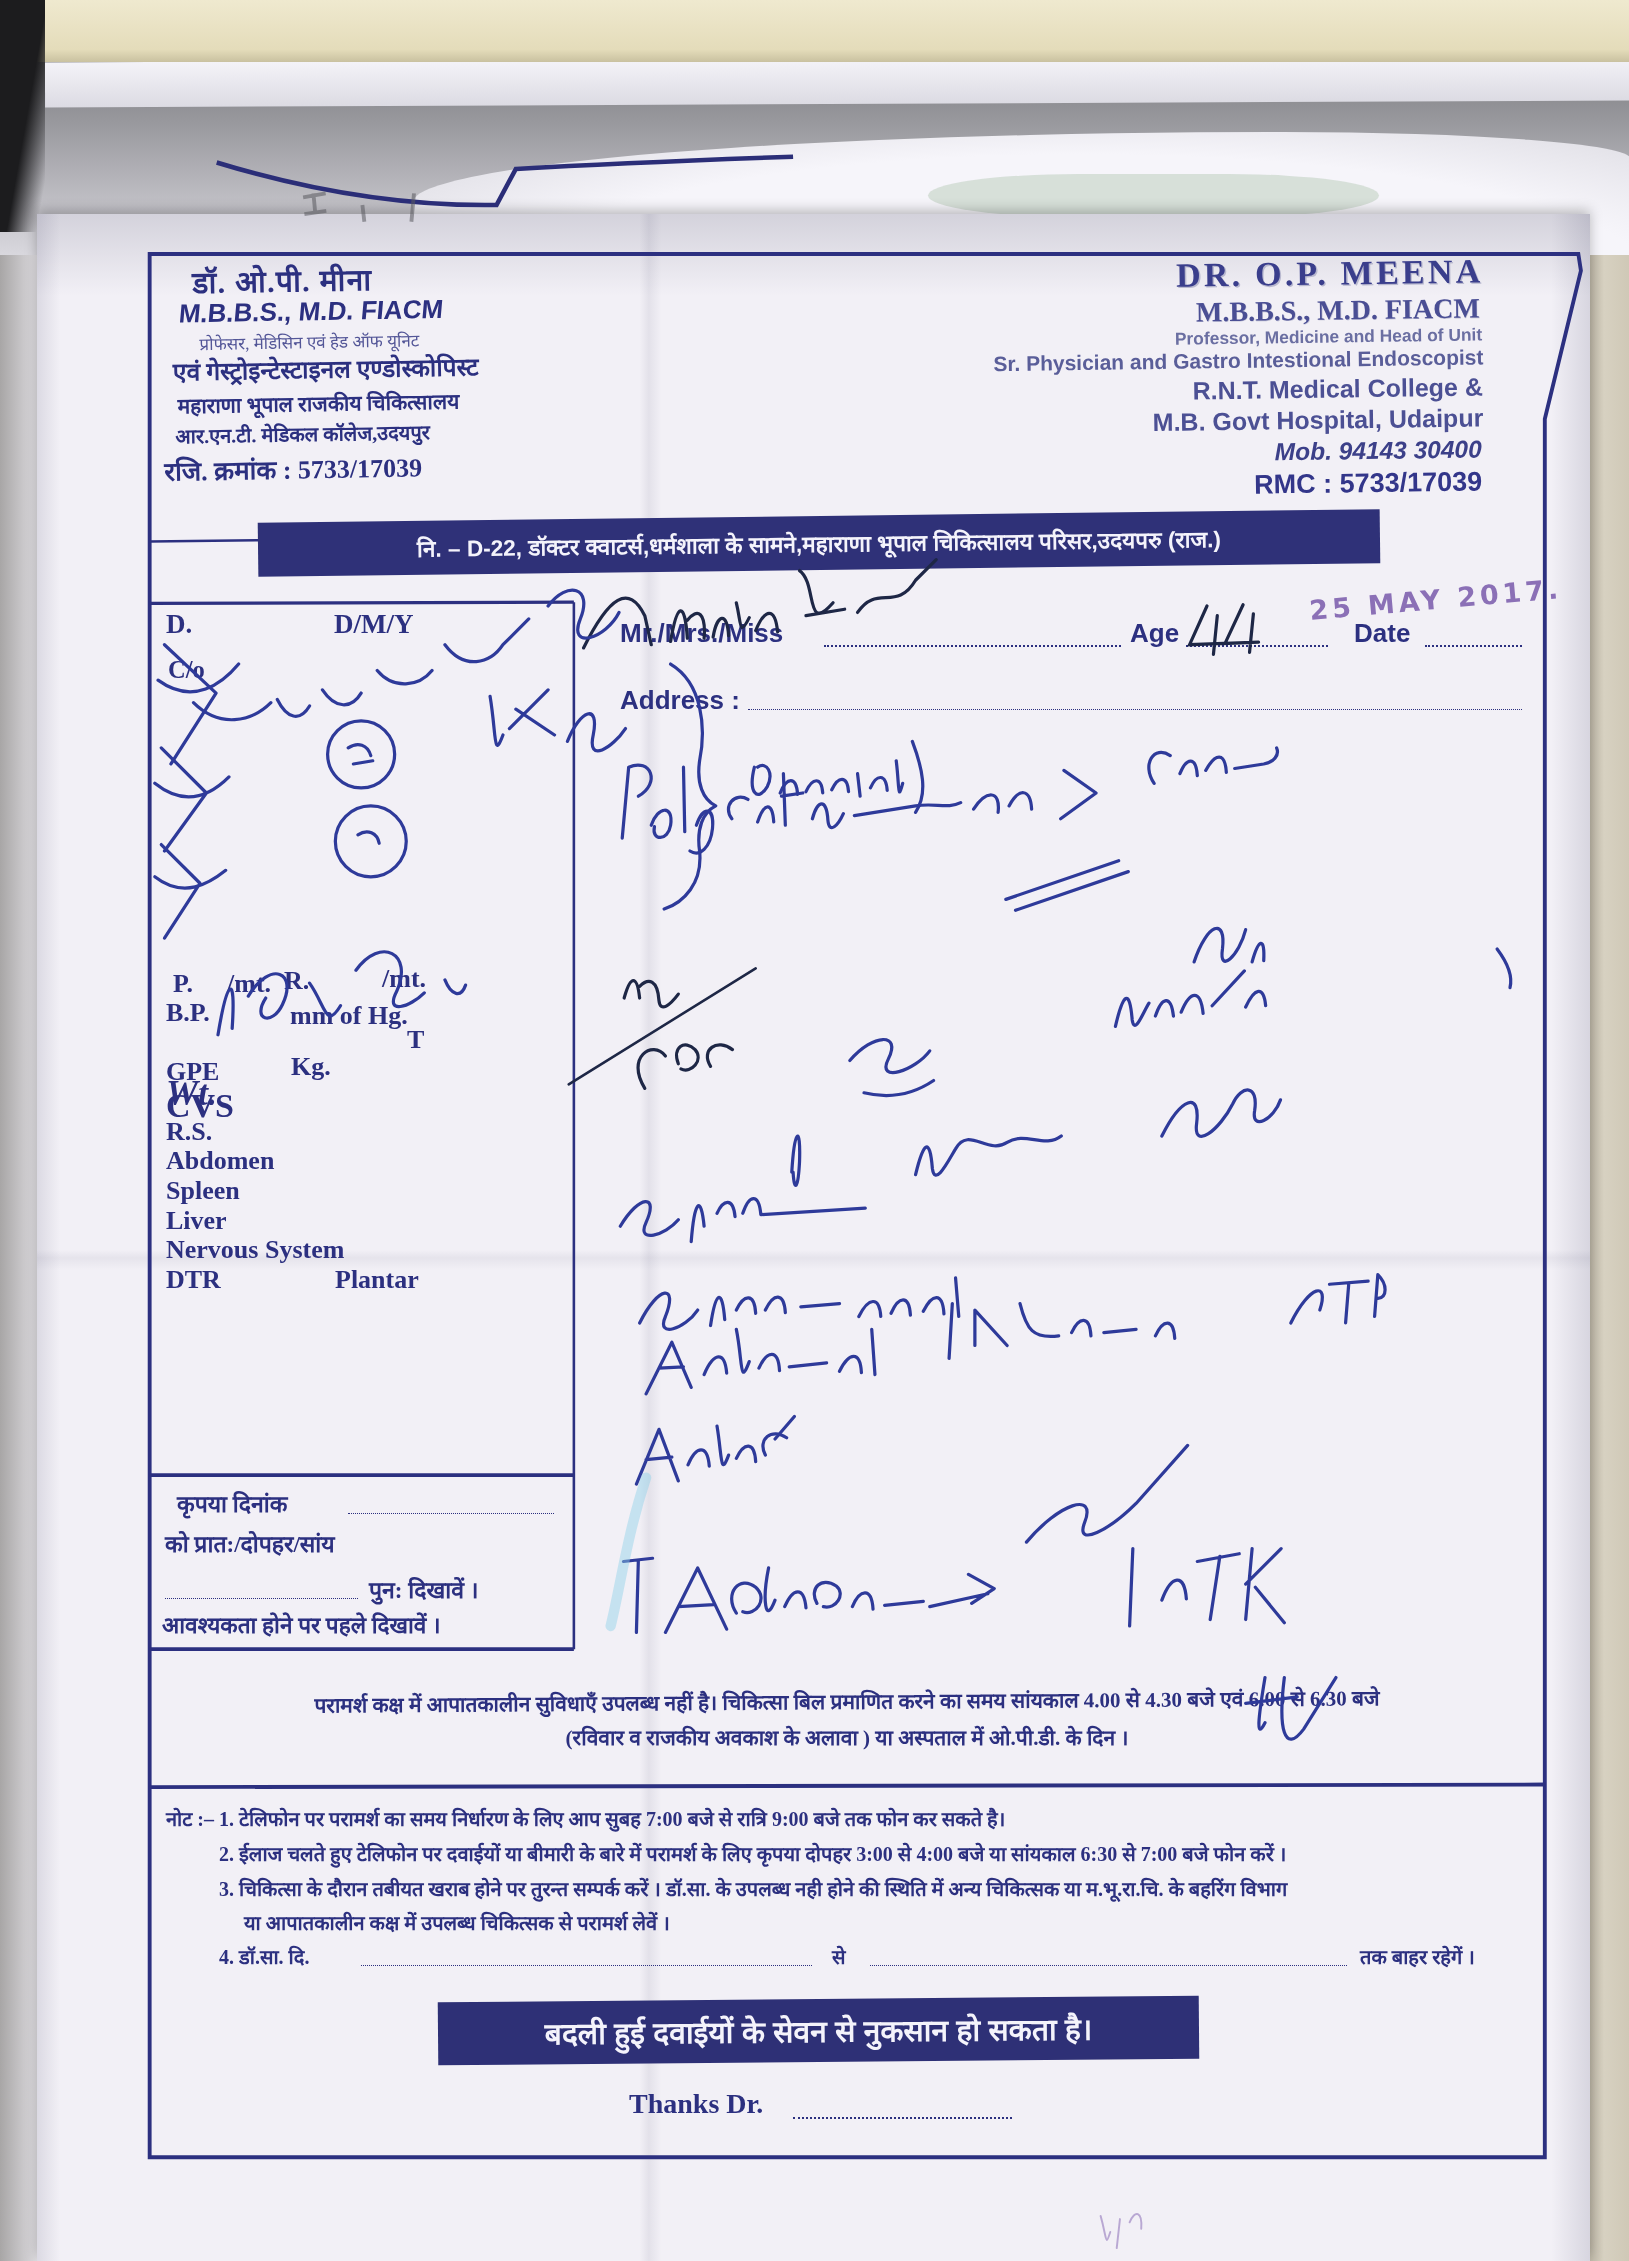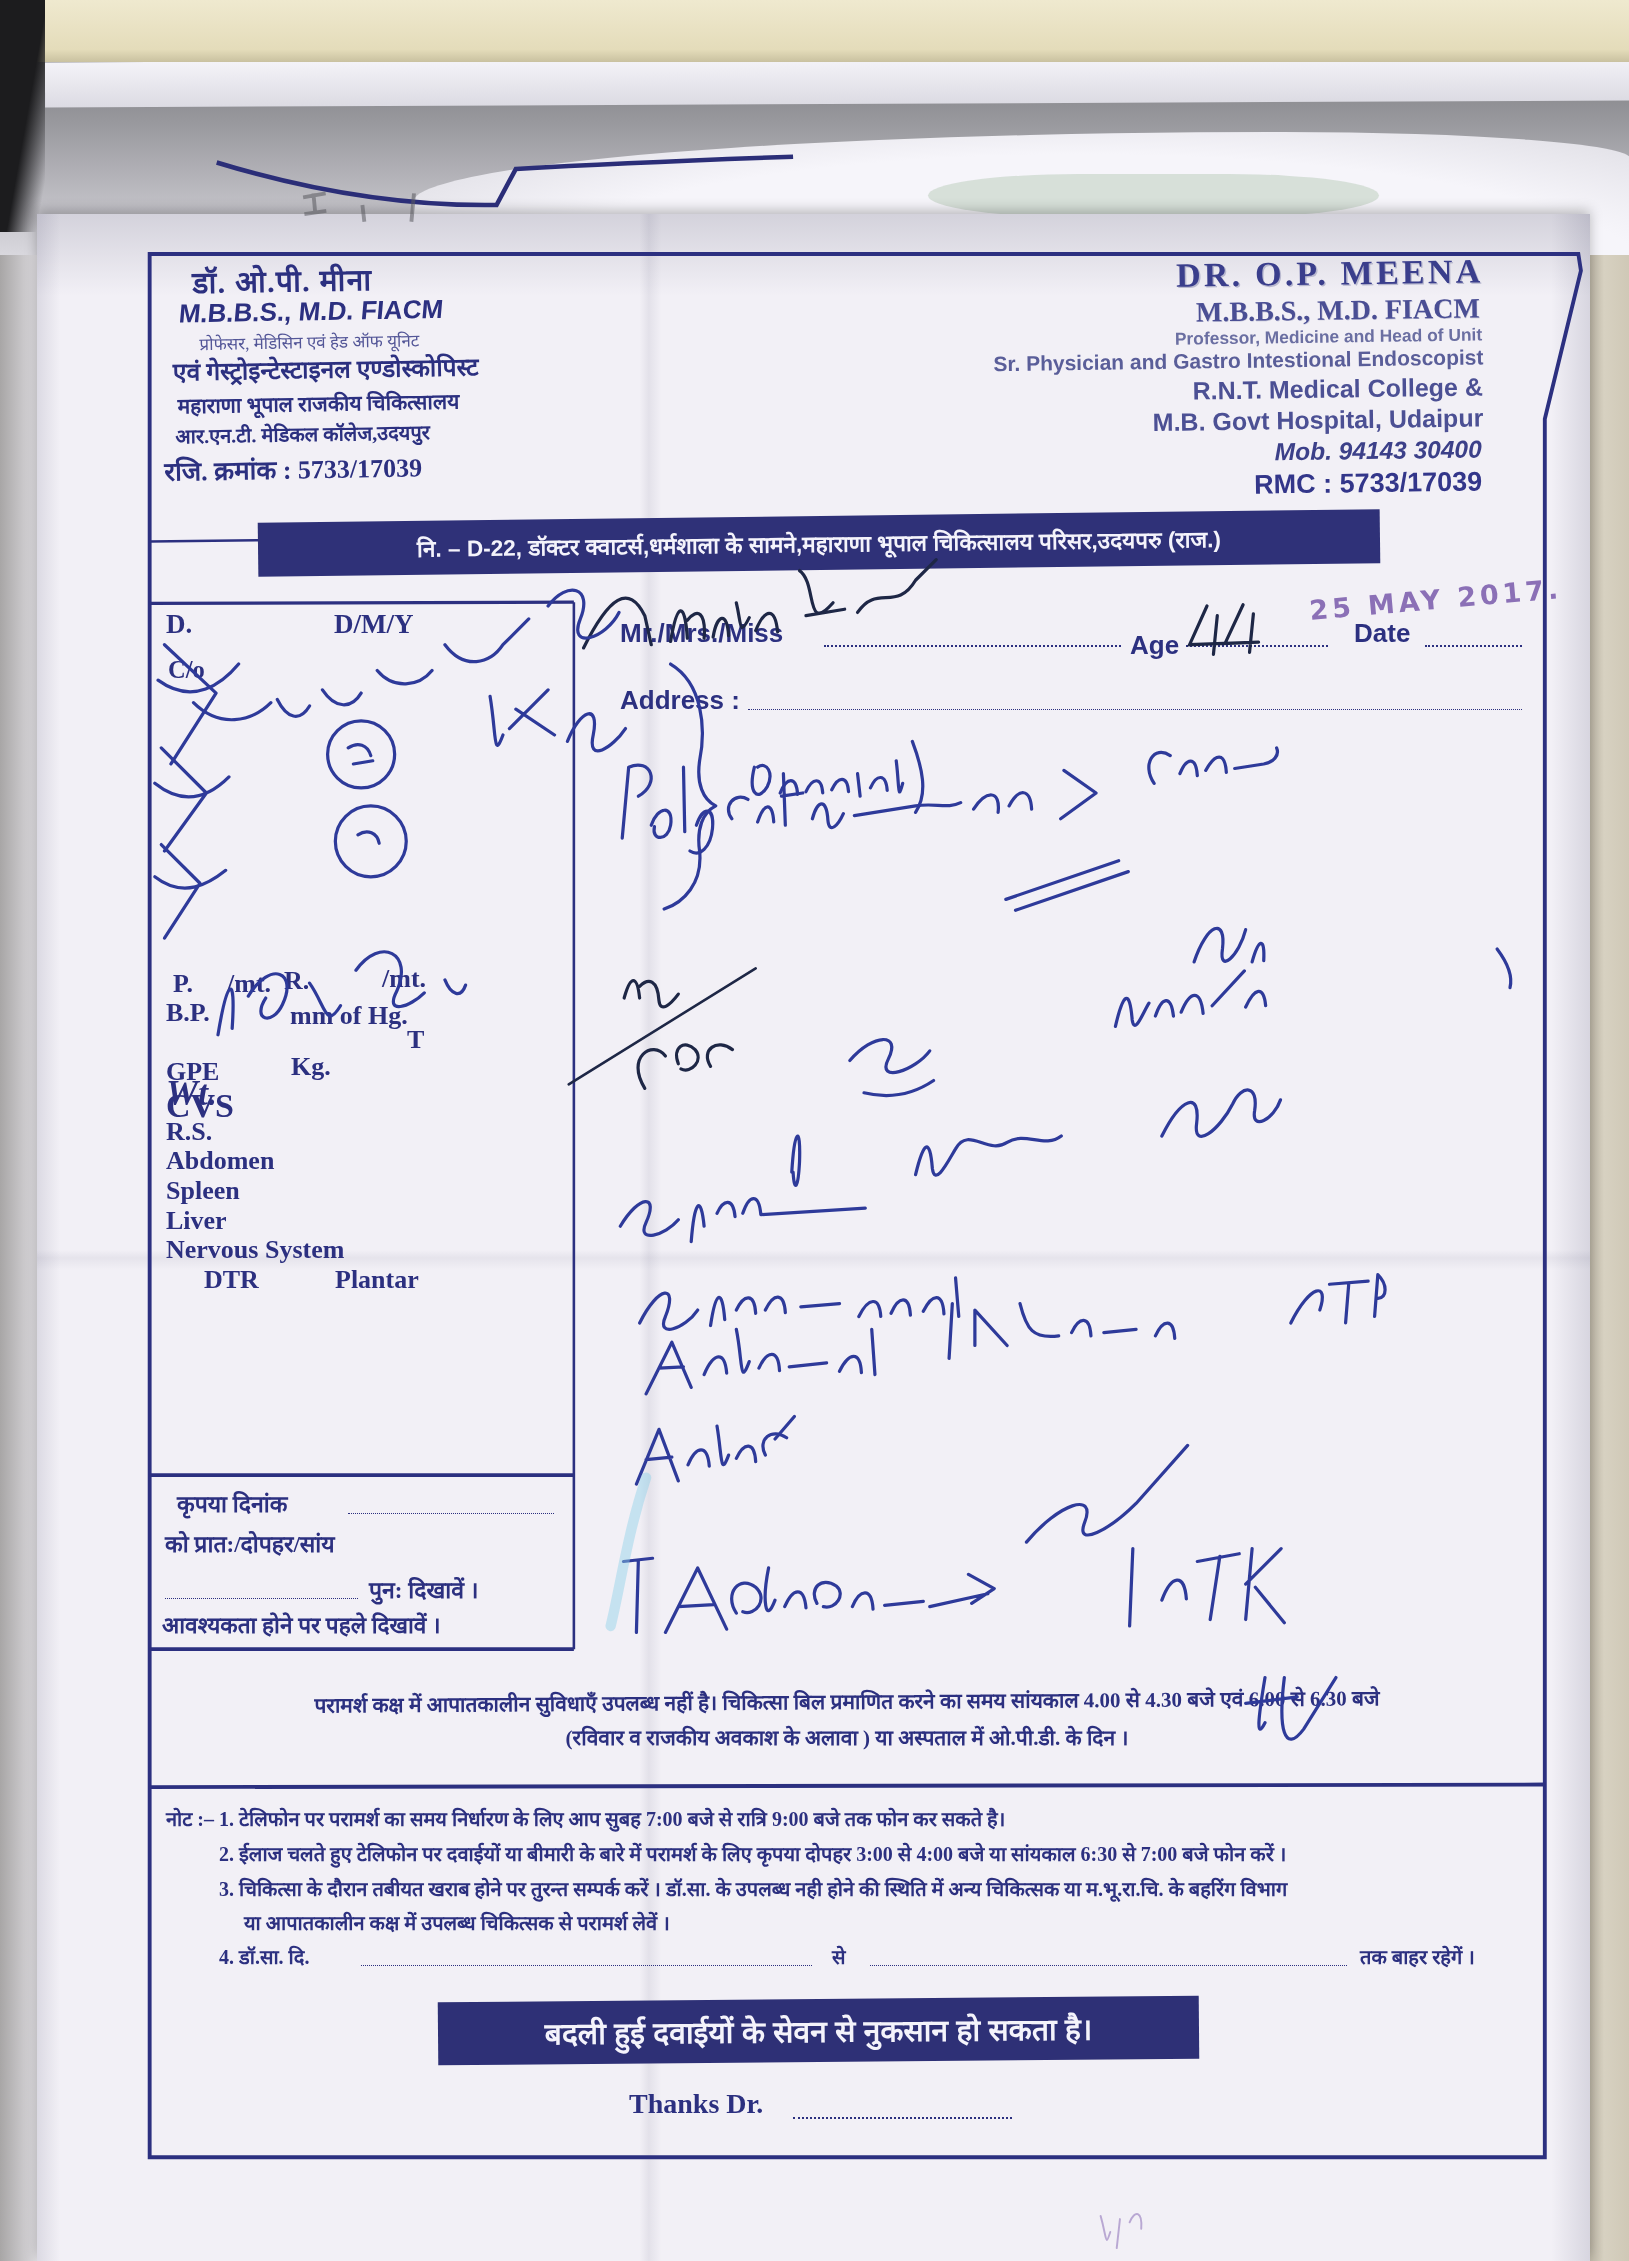--- a/index.html
+++ b/index.html
@@ -90,21 +90,21 @@
     <div class="t sansb hdrR" style="right:30px;top:183px;font-size:24.5px;font-style:italic;color:#3c4089;">Mob. 94143 30400</div>
     <div class="t sansb hdrR" style="right:30px;top:214px;font-size:27px;color:#33368a;">RMC : 5733/17039</div>
   </div>
 
   <div class="band" style="left:258px;top:516px;width:1122px;height:54px;transform:rotate(-0.7deg);">
     <span class="bandtxt" style="font-size:22.6px;">नि. – D-22, डॉक्टर क्वाटर्स,धर्मशाला के सामने,महाराणा भूपाल चिकित्सालय परिसर,उदयपरु (राज.)</span>
   </div>
 
   <div class="t sansb navy" style="left:620px;top:618px;font-size:26px;">Mr./Mrs./Miss</div>
   <div class="dots" style="left:824px;top:645px;width:297px;"></div>
-  <div class="t sansb navy" style="left:1130px;top:618px;font-size:26px;margin-top:12px;">Age</div>
+  <div class="t sansb navy" style="left:1130px;top:618px;font-size:26px;">Age</div>
   <div class="dots" style="left:1186px;top:645px;width:142px;"></div>
   <div class="t sansb navy" style="left:1354px;top:618px;font-size:26px;">Date</div>
   <div class="dots" style="left:1425px;top:645px;width:97px;"></div>
 
   <div class="t sansb navy" style="left:620px;top:685px;font-size:26px;">Address :</div>
   <div class="dotsfine" style="left:748px;top:709px;width:774px;"></div>
 
   <div class="t stamp" style="left:1309px;top:584px;font-size:27px;transform:rotate(-5deg);">25 MAY 2017.</div>
 
   <div class="t serifb navy" style="left:166px;top:609px;font-size:27px;">D.</div>
@@ -120,21 +120,21 @@
   <div class="t serifb navy" style="left:166px;top:1072px;font-size:36px;font-style:italic;">Wt.</div>
   <div class="t serifb navy" style="left:291px;top:1028px;font-size:26px;margin-top:24px;">Kg.</div>
   <div class="t serifb navy" style="left:407px;top:1025px;font-size:26px;">T</div>
   <div class="t serifb navy" style="left:166px;top:1057px;font-size:26px;">GPE</div>
   <div class="t serifb navy" style="left:166px;top:1087px;font-size:34px;">CVS</div>
   <div class="t serifb navy" style="left:166px;top:1117px;font-size:26px;">R.S.</div>
   <div class="t serifb navy" style="left:166px;top:1146px;font-size:26px;">Abdomen</div>
   <div class="t serifb navy" style="left:166px;top:1176px;font-size:26px;">Spleen</div>
   <div class="t serifb navy" style="left:166px;top:1206px;font-size:26px;">Liver</div>
   <div class="t serifb navy" style="left:166px;top:1235px;font-size:26px;">Nervous System</div>
-  <div class="t serifb navy" style="left:166px;top:1265px;font-size:26px;margin-left:38px;">DTR</div>
+  <div class="t serifb navy" style="left:166px;top:1265px;font-size:26px;">DTR</div>
   <div class="t serifb navy" style="left:335px;top:1265px;font-size:26px;">Plantar</div>
 
   <div class="t serifb navy" style="left:165px;top:1487px;font-size:23px;margin-left:12px;">कृपया दिनांक</div>
   <div class="dotsfine" style="left:348px;top:1513px;width:206px;"></div>
   <div class="t serifb navy" style="left:165px;top:1527px;font-size:23px;">को प्रात:/दोपहर/सांय</div>
   <div class="dotsfine" style="left:165px;top:1598px;width:193px;"></div>
   <div class="t serifb navy" style="left:369px;top:1573px;font-size:23px;">पुन: दिखावें ।</div>
   <div class="t serifb navy" style="left:162px;top:1609px;font-size:22.6px;">आवश्यकता होने पर पहले दिखावें ।</div>
 
   <div class="t serifb navy" style="left:847px;top:1687px;font-size:21px;transform:translateX(-50%) rotate(-0.4deg);">परामर्श कक्ष में आपातकालीन सुविधाएँ उपलब्ध नहीं है। चिकित्सा बिल प्रमाणित करने का समय सांयकाल 4.00 से 4.30 बजे एवं 6.00 से 6.30 बजे</div>

